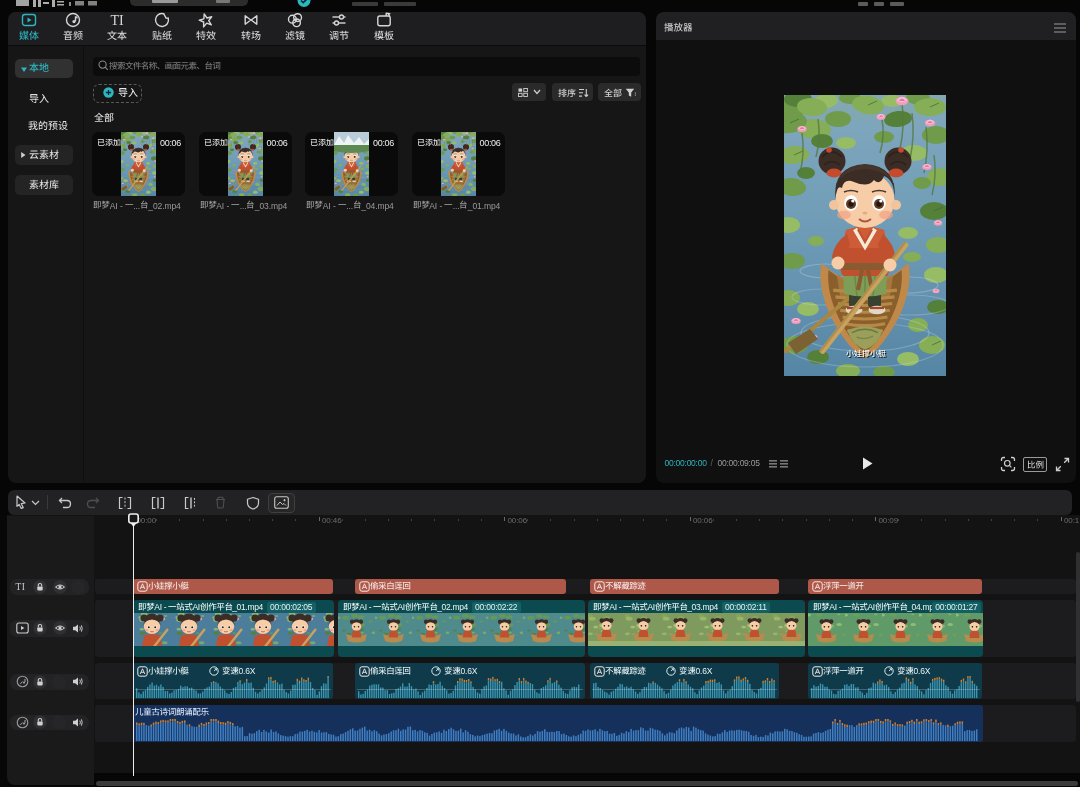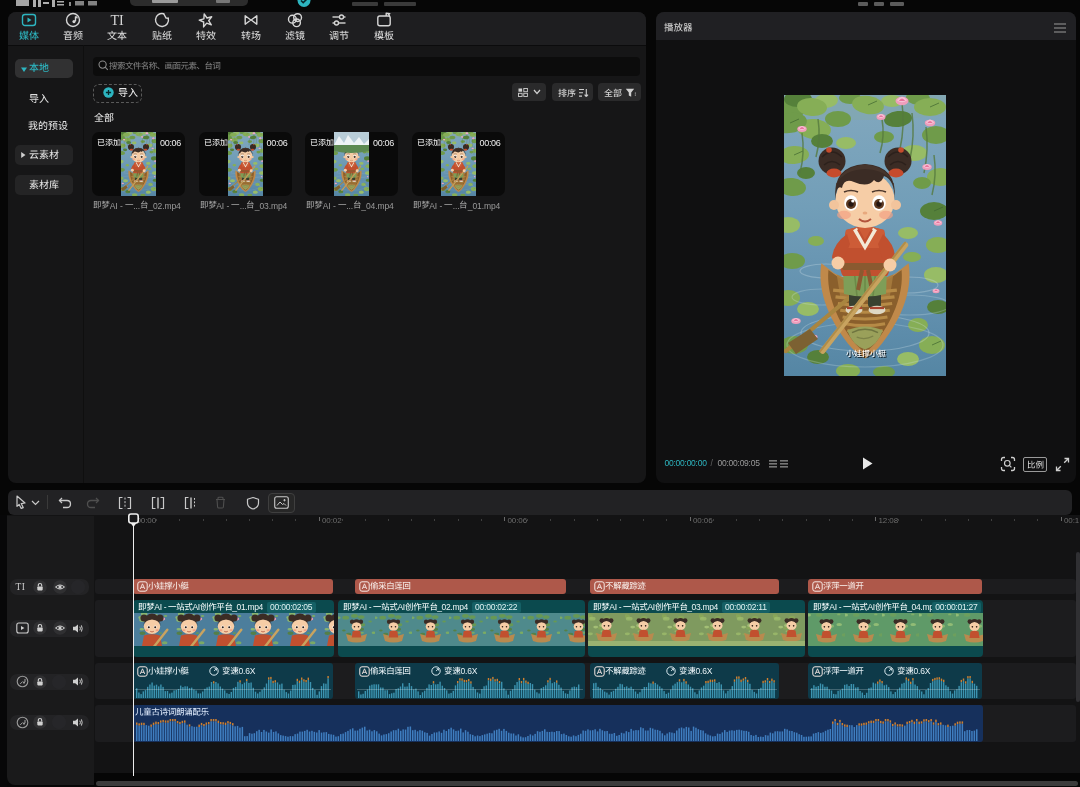--- a/index.html
+++ b/index.html
@@ -866,27 +866,27 @@
     <rect x="0.7" y="0.7" width="13.6" height="11.6" rx="2" stroke="#c9c9c9" stroke-width="1.1" fill="none"></rect>
     <path d="M3,9.5 L6,6 L8.5,8.5 L10,7.5 L12,9.5" stroke="#c9c9c9" stroke-width="1" fill="none"></path>
     <path d="M10.5,3 L10.5,5.4 M9.3,4.2 L11.7,4.2" stroke="#c9c9c9" stroke-width="0.9"></path>
   </svg>
 <div style="position:absolute;left:0px;top:515px;width:1080px;height:258px;background:#131314;"></div>
 <div style="position:absolute;left:7px;top:515.5px;width:87px;height:269px;background:#1a1a1b;border-radius:0 0 0 8px;"></div>
 <div style="position:absolute;left:0px;top:515px;width:7px;height:272px;background:#070708;"></div>
 <div style="position:absolute;left:133.0px;top:516.5px;width:1px;height:4.5px;background:#6a6a6a;"></div>
 <div style="position:absolute;top:515.8px;font-size:8px;color:#6c6c6c;font-family:&quot;Liberation Sans&quot;,sans-serif;white-space:pre;line-height:10px;left:136.5px;letter-spacing:-0.1px;">00:00</div>
 <div style="position:absolute;left:318.5px;top:516.5px;width:1px;height:4.5px;background:#6a6a6a;"></div>
-<div style="position:absolute;top:515.8px;font-size:8px;color:#6c6c6c;font-family:&quot;Liberation Sans&quot;,sans-serif;white-space:pre;line-height:10px;left:322.0px;letter-spacing:-0.1px;">00:02</div>
+<div style="position:absolute;top:515.8px;font-size:8px;color:#6c6c6c;font-family:&quot;Liberation Sans&quot;,sans-serif;white-space:pre;line-height:10px;left:322.0px;letter-spacing:-0.1px;">00:46</div>
 <div style="position:absolute;left:504.0px;top:516.5px;width:1px;height:4.5px;background:#6a6a6a;"></div>
 <div style="position:absolute;top:515.8px;font-size:8px;color:#6c6c6c;font-family:&quot;Liberation Sans&quot;,sans-serif;white-space:pre;line-height:10px;left:507.5px;letter-spacing:-0.1px;">00:06</div>
 <div style="position:absolute;left:689.5px;top:516.5px;width:1px;height:4.5px;background:#6a6a6a;"></div>
 <div style="position:absolute;top:515.8px;font-size:8px;color:#6c6c6c;font-family:&quot;Liberation Sans&quot;,sans-serif;white-space:pre;line-height:10px;left:693.0px;letter-spacing:-0.1px;">00:06</div>
 <div style="position:absolute;left:875.0px;top:516.5px;width:1px;height:4.5px;background:#6a6a6a;"></div>
-<div style="position:absolute;top:515.8px;font-size:8px;color:#6c6c6c;font-family:&quot;Liberation Sans&quot;,sans-serif;white-space:pre;line-height:10px;left:878.5px;letter-spacing:-0.1px;">12:08</div>
+<div style="position:absolute;top:515.8px;font-size:8px;color:#6c6c6c;font-family:&quot;Liberation Sans&quot;,sans-serif;white-space:pre;line-height:10px;left:878.5px;letter-spacing:-0.1px;">00:09</div>
 <div style="position:absolute;left:1060.5px;top:516.5px;width:1px;height:4.5px;background:#6a6a6a;"></div>
 <div style="position:absolute;top:515.8px;font-size:8px;color:#6c6c6c;font-family:&quot;Liberation Sans&quot;,sans-serif;white-space:pre;line-height:10px;left:1064.0px;letter-spacing:-0.1px;">00:1</div>
 <div style="position:absolute;left:156.19px;top:519px;width:1px;height:2px;background:#3f3f3f;"></div>
 <div style="position:absolute;left:179.38px;top:519px;width:1px;height:2px;background:#3f3f3f;"></div>
 <div style="position:absolute;left:202.57px;top:519px;width:1px;height:2px;background:#3f3f3f;"></div>
 <div style="position:absolute;left:225.76px;top:519px;width:1px;height:2px;background:#3f3f3f;"></div>
 <div style="position:absolute;left:248.95px;top:519px;width:1px;height:2px;background:#3f3f3f;"></div>
 <div style="position:absolute;left:272.14px;top:519px;width:1px;height:2px;background:#3f3f3f;"></div>
 <div style="position:absolute;left:295.33000000000004px;top:519px;width:1px;height:2px;background:#3f3f3f;"></div>
 <div style="position:absolute;left:341.71000000000004px;top:519px;width:1px;height:2px;background:#3f3f3f;"></div>

